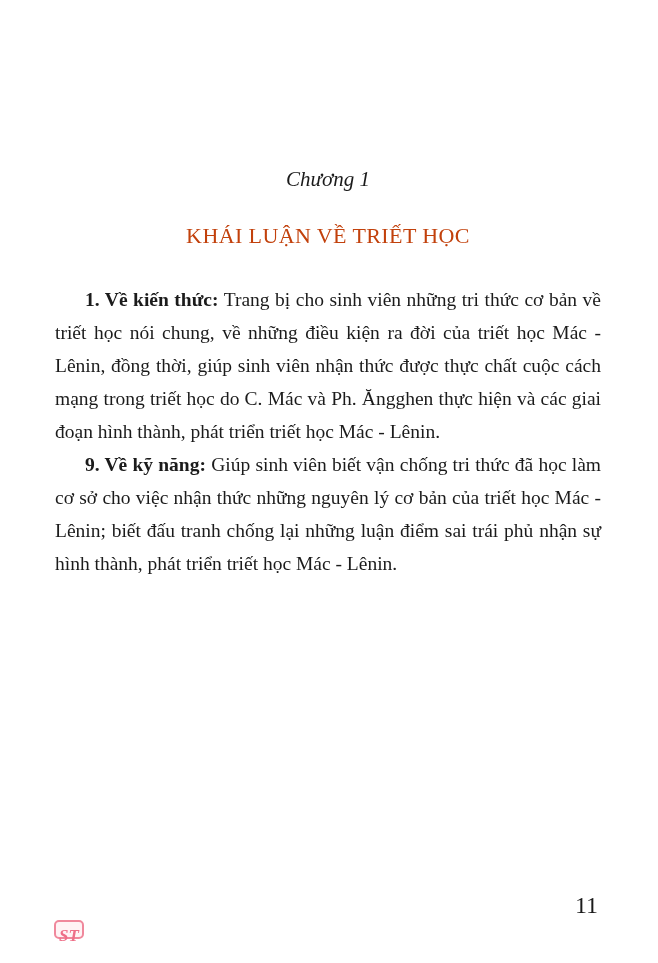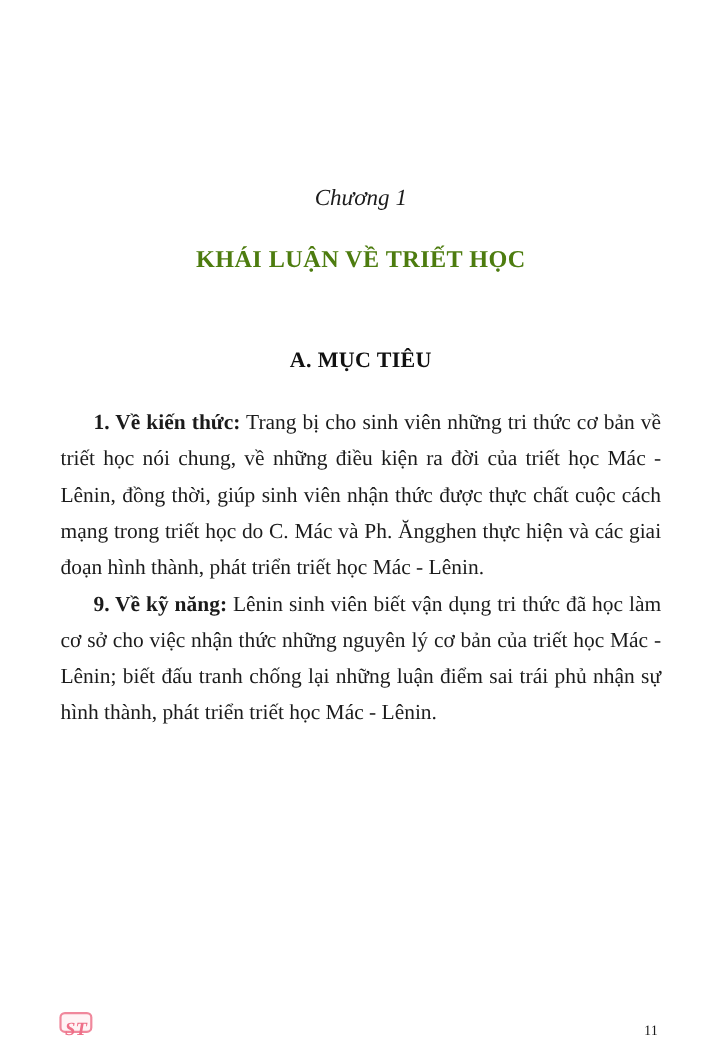--- a/index.html
+++ b/index.html
@@ -20,25 +20,25 @@
   .chapter-label {
     margin-top: 167px;
     text-align: center;
     font-style: italic;
     font-size: 21px;
     color: #1b1b1b;
   }
   .chapter-title {
     margin-top: 24px;
     text-align: center;
-    font-weight: bold;
+    font-weight: normal;
     font-size: 22px;
     line-height: 39px;
     letter-spacing: 0.4px;
-    color: #4d7c0f;
+    color: #c2410c;
   }
   .section-heading {
     margin-top: 62px;
     text-align: center;
     font-weight: bold;
     font-size: 20px;
     letter-spacing: 0.3px;
     color: #111111;
   }
   .body-text {
@@ -67,42 +67,41 @@
     font-weight: bold;
     font-style: italic;
     font-size: 17px;
     line-height: 28px;
     text-align: center;
     background: #fff3f5;
   }
   .page-number {
     position: absolute;
     right: 60px;
-    bottom: 18px;
-    font-size: 13px;
+    bottom: 44px;
+    font-size: 24px;
     color: #1b1b1b;
   }
 </style>
 </head>
 <body>
 
 <div class="page">
   <div class="content">
 
     <div class="chapter-label">Chương 1</div>
 
     <div class="chapter-title">
       <div>KHÁI LUẬN VỀ TRIẾT HỌC</div>
     </div>
 
-    <div class="section-heading">A. MỤC TIÊU</div>
 
     <div class="body-text">
       <p><span class="lead">1. Về kiến thức:</span><span> Trang bị cho sinh viên những tri thức cơ bản về triết học nói chung, về những điều kiện ra đời của triết học Mác - Lênin, đồng thời, giúp sinh viên nhận thức được thực chất cuộc cách mạng trong triết học do C. Mác và Ph. Ăngghen thực hiện và các giai đoạn hình thành, phát triển triết học Mác - Lênin.</span></p>
-      <p><span class="lead">9. Về kỹ năng:</span><span> Lênin sinh viên biết vận dụng tri thức đã học làm cơ sở cho việc nhận thức những nguyên lý cơ bản của triết học Mác - Lênin; biết đấu tranh chống lại những luận điểm sai trái phủ nhận sự hình thành, phát triển triết học Mác - Lênin.</span></p>
+      <p><span class="lead">9. Về kỹ năng:</span><span> Giúp sinh viên biết vận chống tri thức đã học làm cơ sở cho việc nhận thức những nguyên lý cơ bản của triết học Mác - Lênin; biết đấu tranh chống lại những luận điểm sai trái phủ nhận sự hình thành, phát triển triết học Mác - Lênin.</span></p>
     </div>
 
   </div>
 
   <div class="footer-logo">ST</div>
 
   <div class="page-number">11</div>
 </div>
 
 </body></html>

